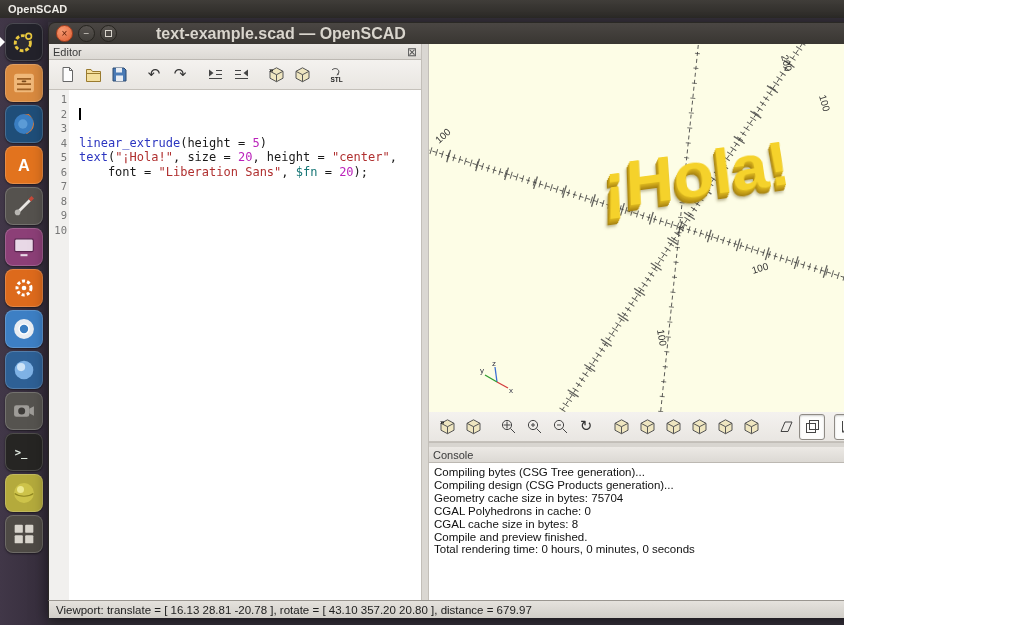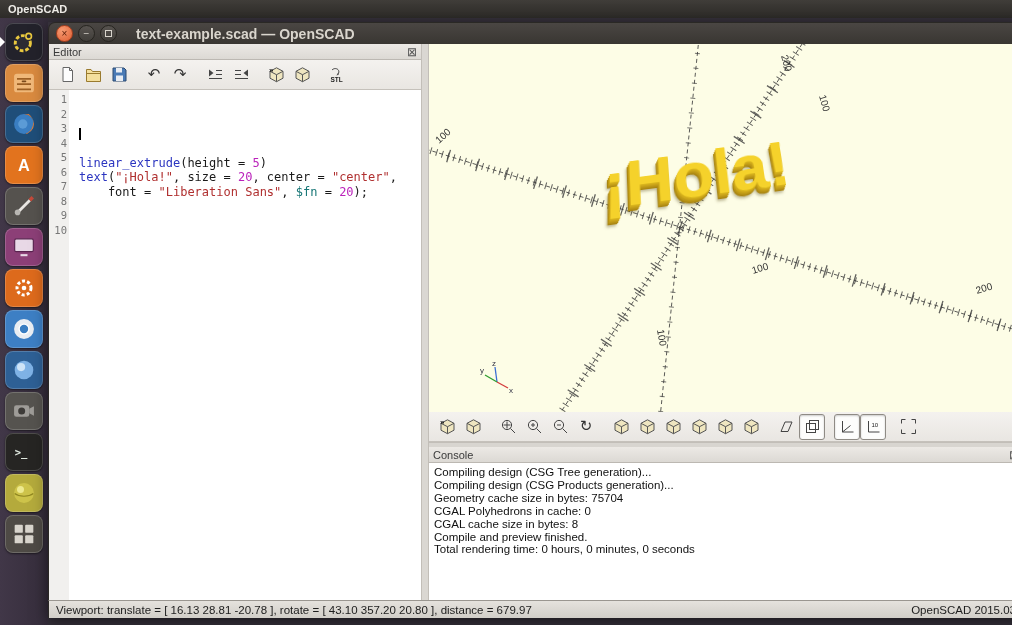--- a/index.html
+++ b/index.html
@@ -1,16 +1,16 @@
 <!DOCTYPE html>
 <html><head>
 <meta charset="utf-8">
 <style>
   html,body{margin:0;padding:0;}
-  .screen{position:relative;width:1012px;height:625px;background:#35303a;overflow:hidden;
+  .screen{position:relative;width:844px;height:625px;background:#35303a;overflow:hidden;
           font-family:"Liberation Sans",sans-serif;}
   
   .topbar{position:absolute;top:0;left:0;right:0;height:18px;
           background:linear-gradient(#403d39,#2d2b28);color:#efede8;
           font-size:11px;font-weight:bold;line-height:18px;padding-left:8px;box-sizing:border-box;}
   
   .launcher{position:absolute;top:18px;left:0;width:48px;bottom:0;
             background:linear-gradient(90deg,#413748,#352d3b);padding-top:2px;box-sizing:border-box;}
   .ltile{position:relative;width:38px;height:38px;border-radius:8px;margin:3px auto;
          box-shadow:inset 0 0 0 1px rgba(255,255,255,.18), 0 1px 2px rgba(0,0,0,.5);
@@ -21,42 +21,42 @@
   
   .window{position:absolute;left:48px;top:22px;width:976px;height:596px;
           box-shadow:0 3px 14px rgba(0,0,0,.55);}
   .titlebar{height:22px;background:linear-gradient(#4a4643,#393632);border:1px solid #2a2825;border-bottom:none;
             border-radius:7px 7px 0 0;display:flex;align-items:center;padding:0 7px;box-sizing:border-box;}
   .wbtn{width:15px;height:15px;border-radius:50%;margin-right:5px;display:flex;align-items:center;
         justify-content:center;font-size:10px;line-height:1;}
   .wbtn.close{background:radial-gradient(circle at 35% 30%,#f79b72,#de5f33);border:1px solid #a93f1d;color:#5a1d08;}
   .wbtn.minmax{background:linear-gradient(#57534f,#413e3a);border:1px solid #26241f;color:#d8d4cc;}
   .wbtn .sq{width:5px;height:5px;border:1px solid #d8d4cc;}
-  .wtitle{margin-left:14px;font-size:14px;font-weight:bold;color:#d9d5cd;}
+  .wtitle{margin-left:34px;font-size:16px;font-weight:bold;color:#d9d5cd;}
   .window-body{display:flex;height:556px;background:#edebe8;border-left:1px solid #2a2825;border-right:1px solid #2a2825;box-sizing:border-box;}
   
   .pane-header{height:16px;background:linear-gradient(#ecE9e5,#dcd9d4);border-bottom:1px solid #bcb8b2;
                font-size:11px;color:#3a3a3a;display:flex;align-items:center;justify-content:space-between;
                padding:0 4px;box-sizing:border-box;flex:0 0 auto;}
   .dock-close{font-size:12px;color:#555;line-height:1;}
   .editor-pane{width:372px;flex:0 0 372px;display:flex;flex-direction:column;background:#fff;}
   .editor-toolbar,.view-toolbar{height:30px;flex:0 0 30px;background:linear-gradient(#f4f2ef,#e9e6e2);
                border-bottom:1px solid #c5c1bb;display:flex;align-items:center;padding:0 5px;box-sizing:border-box;}
   .tbtn{width:24px;height:24px;border-radius:3px;display:flex;align-items:center;justify-content:center;
         border:1px solid transparent;}
   .tbtn svg{width:17px;height:17px;}
   .tbtn .tglyph{font-family:"DejaVu Sans",sans-serif;font-size:15px;color:#333;line-height:1;}
   .tbtn.active{background:#fdfdfc;border:1px solid #8f8b85;box-shadow:inset 0 1px 2px rgba(0,0,0,.2);}
   .tgap{width:9px;height:1px;}
   
   .code-area{flex:1;overflow:hidden;background:linear-gradient(90deg,#f1f0ee 0,#f1f0ee 20px,#fff 20px);
              font-family:"DejaVu Sans Mono",monospace;font-size:12px;line-height:14.5px;padding-top:2px;}
   .code-line{display:flex;height:14.5px;white-space:pre;}
   .gutter{flex:0 0 18px;text-align:right;padding-right:3px;color:#777;font-size:10.5px;}
-  .code-text{padding-left:9px;margin-top:20px;}
+  .code-text{padding-left:9px;}
   .tk-plain{color:#1a1a1a}.tk-kw{color:#2b35c0}.tk-str{color:#b03030}.tk-num{color:#bb22bb}.tk-var{color:#157575}
   .caret{display:inline-block;width:2px;height:12px;background:#000;vertical-align:-2px;}
   
   .vsplit{flex:0 0 8px;background:#dad7d2;border-left:1px solid #c2beb8;border-right:1px solid #c2beb8;box-sizing:border-box;}
   .hsplit{height:4px;flex:0 0 4px;background:#d8d5d0;border-top:1px solid #c2beb8;}
   
   .right-pane{flex:1;display:flex;flex-direction:column;min-width:0;}
   .viewport{position:relative;height:368px;flex:0 0 368px;background:#fdfde6;overflow:hidden;}
   .axes-svg{position:absolute;left:0;top:0;width:596px;height:368px;}
   .axis-line{stroke:#3c3c3c;stroke-width:1;stroke-dasharray:4 3;opacity:.85;}
@@ -257,21 +257,21 @@
                 <path d="M9.8 8.8 7.4 9.6 9 7z" fill="#444"></path>
                 <text x="1.5" y="15.5" font-size="6.5" font-weight="bold" fill="#222">STL</text>
               </svg>
             </div>
           </div>
         <div class="code-area" id="code-lines">
             <div class="code-line"><span class="gutter">1</span><span class="code-text"></span></div>
             <div class="code-line"><span class="gutter">2</span><span class="code-text"><span class="caret"></span></span></div>
             <div class="code-line"><span class="gutter">3</span><span class="code-text"></span></div>
             <div class="code-line"><span class="gutter">4</span><span class="code-text"><span class="tk-kw">linear_extrude</span><span class="tk-plain">(height = </span><span class="tk-num">5</span><span class="tk-plain">)</span></span></div>
-            <div class="code-line"><span class="gutter">5</span><span class="code-text"><span class="tk-kw">text</span><span class="tk-plain">(</span><span class="tk-str">"¡Hola!"</span><span class="tk-plain">, size = </span><span class="tk-num">20</span><span class="tk-plain">, center = </span><span class="tk-str">"center"</span><span class="tk-plain">,</span></span></div>
+            <div class="code-line"><span class="gutter">5</span><span class="code-text"><span class="tk-kw">text</span><span class="tk-plain">(</span><span class="tk-str">"¡Hola!"</span><span class="tk-plain">, size = </span><span class="tk-num">20</span><span class="tk-plain">, height = </span><span class="tk-str">"center"</span><span class="tk-plain">,</span></span></div>
             <div class="code-line"><span class="gutter">6</span><span class="code-text"><span class="tk-plain">    font = </span><span class="tk-str">"Liberation Sans"</span><span class="tk-plain">, </span><span class="tk-var">$fn</span><span class="tk-plain"> = </span><span class="tk-num">20</span><span class="tk-plain">);</span></span></div>
             <div class="code-line"><span class="gutter">7</span><span class="code-text"></span></div>
             <div class="code-line"><span class="gutter">8</span><span class="code-text"></span></div>
             <div class="code-line"><span class="gutter">9</span><span class="code-text"></span></div>
             <div class="code-line"><span class="gutter">10</span><span class="code-text"></span></div>
           </div>
       </div>
 
       <div class="vsplit"></div>
 
@@ -414,21 +414,21 @@
               </svg>
             </div>
           </div>
         <div class="hsplit"></div>
 
         <div class="pane-header">
           <span>Console</span>
           <span class="dock-close">⊠</span>
         </div>
         <div class="console" id="console">
-            <div>Compiling design (CSG Tree generation)...</div>
+            <div>Compiling bytes (CSG Tree generation)...</div>
             <div>Compiling design (CSG Products generation)...</div>
             <div>Geometry cache size in bytes: 75704</div>
             <div>CGAL Polyhedrons in cache: 0</div>
             <div>CGAL cache size in bytes: 8</div>
             <div>Compile and preview finished.</div>
             <div>Total rendering time: 0 hours, 0 minutes, 0 seconds</div>
           </div>
       </div>
     </div>
 

